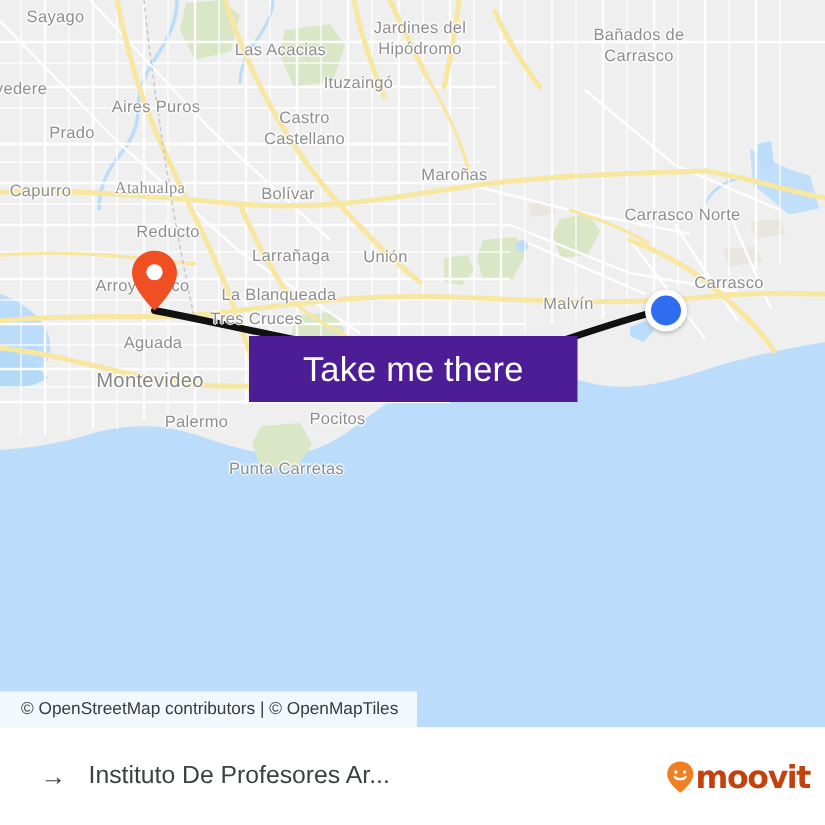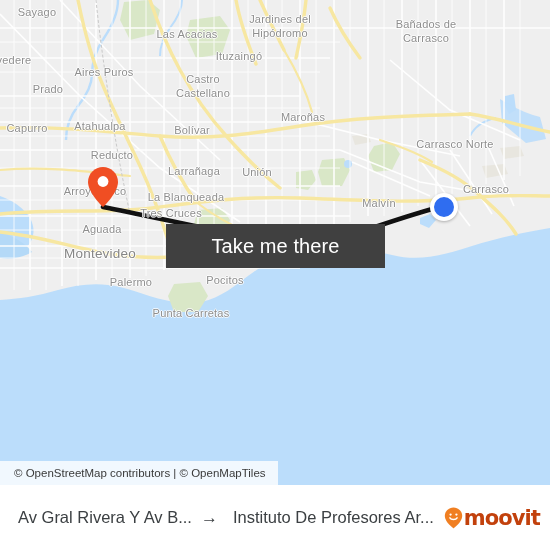--- a/index.html
+++ b/index.html
@@ -88,25 +88,25 @@
     background: #2f6df0;
   }
 
   
   #cta-button {
     position: absolute;
     left: 166px;
     top: 224px;
     width: 219px;
     height: 44px;
-    background: #404040;
+    background: #4c1d95;
     color: #ffffff;
     border: none;
     font-family: "Liberation Sans", sans-serif;
-    font-size: 20px;
+    font-size: 23px;
     letter-spacing: .1px;
     cursor: pointer;
     display: flex;
     align-items: center;
     justify-content: center;
     padding: 0;
   }
 
   
   #attribution {
@@ -316,21 +316,21 @@
         <div class="map-label" style="left: 426px; top: 38px;">Carrasco</div>
         <div class="map-label" style="left: 14px; top: 60px;">vedere</div>
         <div class="map-label" style="left: 104px; top: 72px;">Aires Puros</div>
         <div class="map-label" style="left: 239px; top: 56px;">Ituzaingó</div>
         <div class="map-label" style="left: 203px; top: 79px;">Castro</div>
         <div class="map-label" style="left: 203px; top: 93px;">Castellano</div>
         <div class="map-label" style="left: 48px; top: 89px;">Prado</div>
         <div class="map-label" style="left: 303px; top: 117px;">Maroñas</div>
         <div class="map-label" style="left: 455px; top: 144px;">Carrasco Norte</div>
         <div class="map-label" style="left: 27px; top: 128px;">Capurro</div>
-        <div class="map-label" style="left: 100px; top: 126px;">Atahualpa</div>
+        <div class="map-label" style="left: 100px; top: 126px; font-family: Liberation Serif, serif;">Atahualpa</div>
         <div class="map-label" style="left: 192px; top: 130px;">Bolívar</div>
         <div class="map-label" style="left: 112px; top: 155px;">Reducto</div>
         <div class="map-label" style="left: 194px; top: 171px;">Larrañaga</div>
         <div class="map-label" style="left: 257px; top: 172px;">Unión</div>
         <div class="map-label" style="left: 95px; top: 191px;">Arroyo Seco</div>
         <div class="map-label" style="left: 186px; top: 197px;">La Blanqueada</div>
         <div class="map-label" style="left: 379px; top: 203px;">Malvín</div>
         <div class="map-label" style="left: 486px; top: 189px;">Carrasco</div>
         <div class="map-label" style="left: 171px; top: 213px;">Tres Cruces</div>
         <div class="map-label" style="left: 102px; top: 229px;">Aguada</div>
@@ -348,21 +348,20 @@
     </div>
 
     <div id="dest-dot"></div>
 
     <button id="cta-button">Take me there</button>
 
     <div id="attribution">© OpenStreetMap contributors | © OpenMapTiles</div>
   </div>
 
   <div id="bottom-bar">
-    <span id="trip-origin" class="trip-endpoint">Av Gral Rivera Y Av B...</span>
     <span id="trip-arrow">→</span>
     <span id="trip-destination" class="trip-endpoint">Instituto De Profesores Ar...</span>
 
     <div id="brand-logo">
       <svg width="19" height="22" viewBox="0 0 19 22">
         <path d="M9.5,0.6 C4.6,0.6 0.8,4.3 0.8,9 C0.8,15.2 9.5,21.4 9.5,21.4 C9.5,21.4 18.2,15.2 18.2,9 C18.2,4.3 14.4,0.6 9.5,0.6 Z" fill="#f07f22"></path>
         <circle cx="6.6" cy="7.6" r="1.15" fill="#ffffff"></circle>
         <circle cx="12.4" cy="7.6" r="1.15" fill="#ffffff"></circle>
         <path d="M5.9,10.9 C7.1,13.0 11.9,13.0 13.1,10.9" fill="none" stroke="#ffffff" stroke-width="1.5" stroke-linecap="round"></path>
       </svg>

